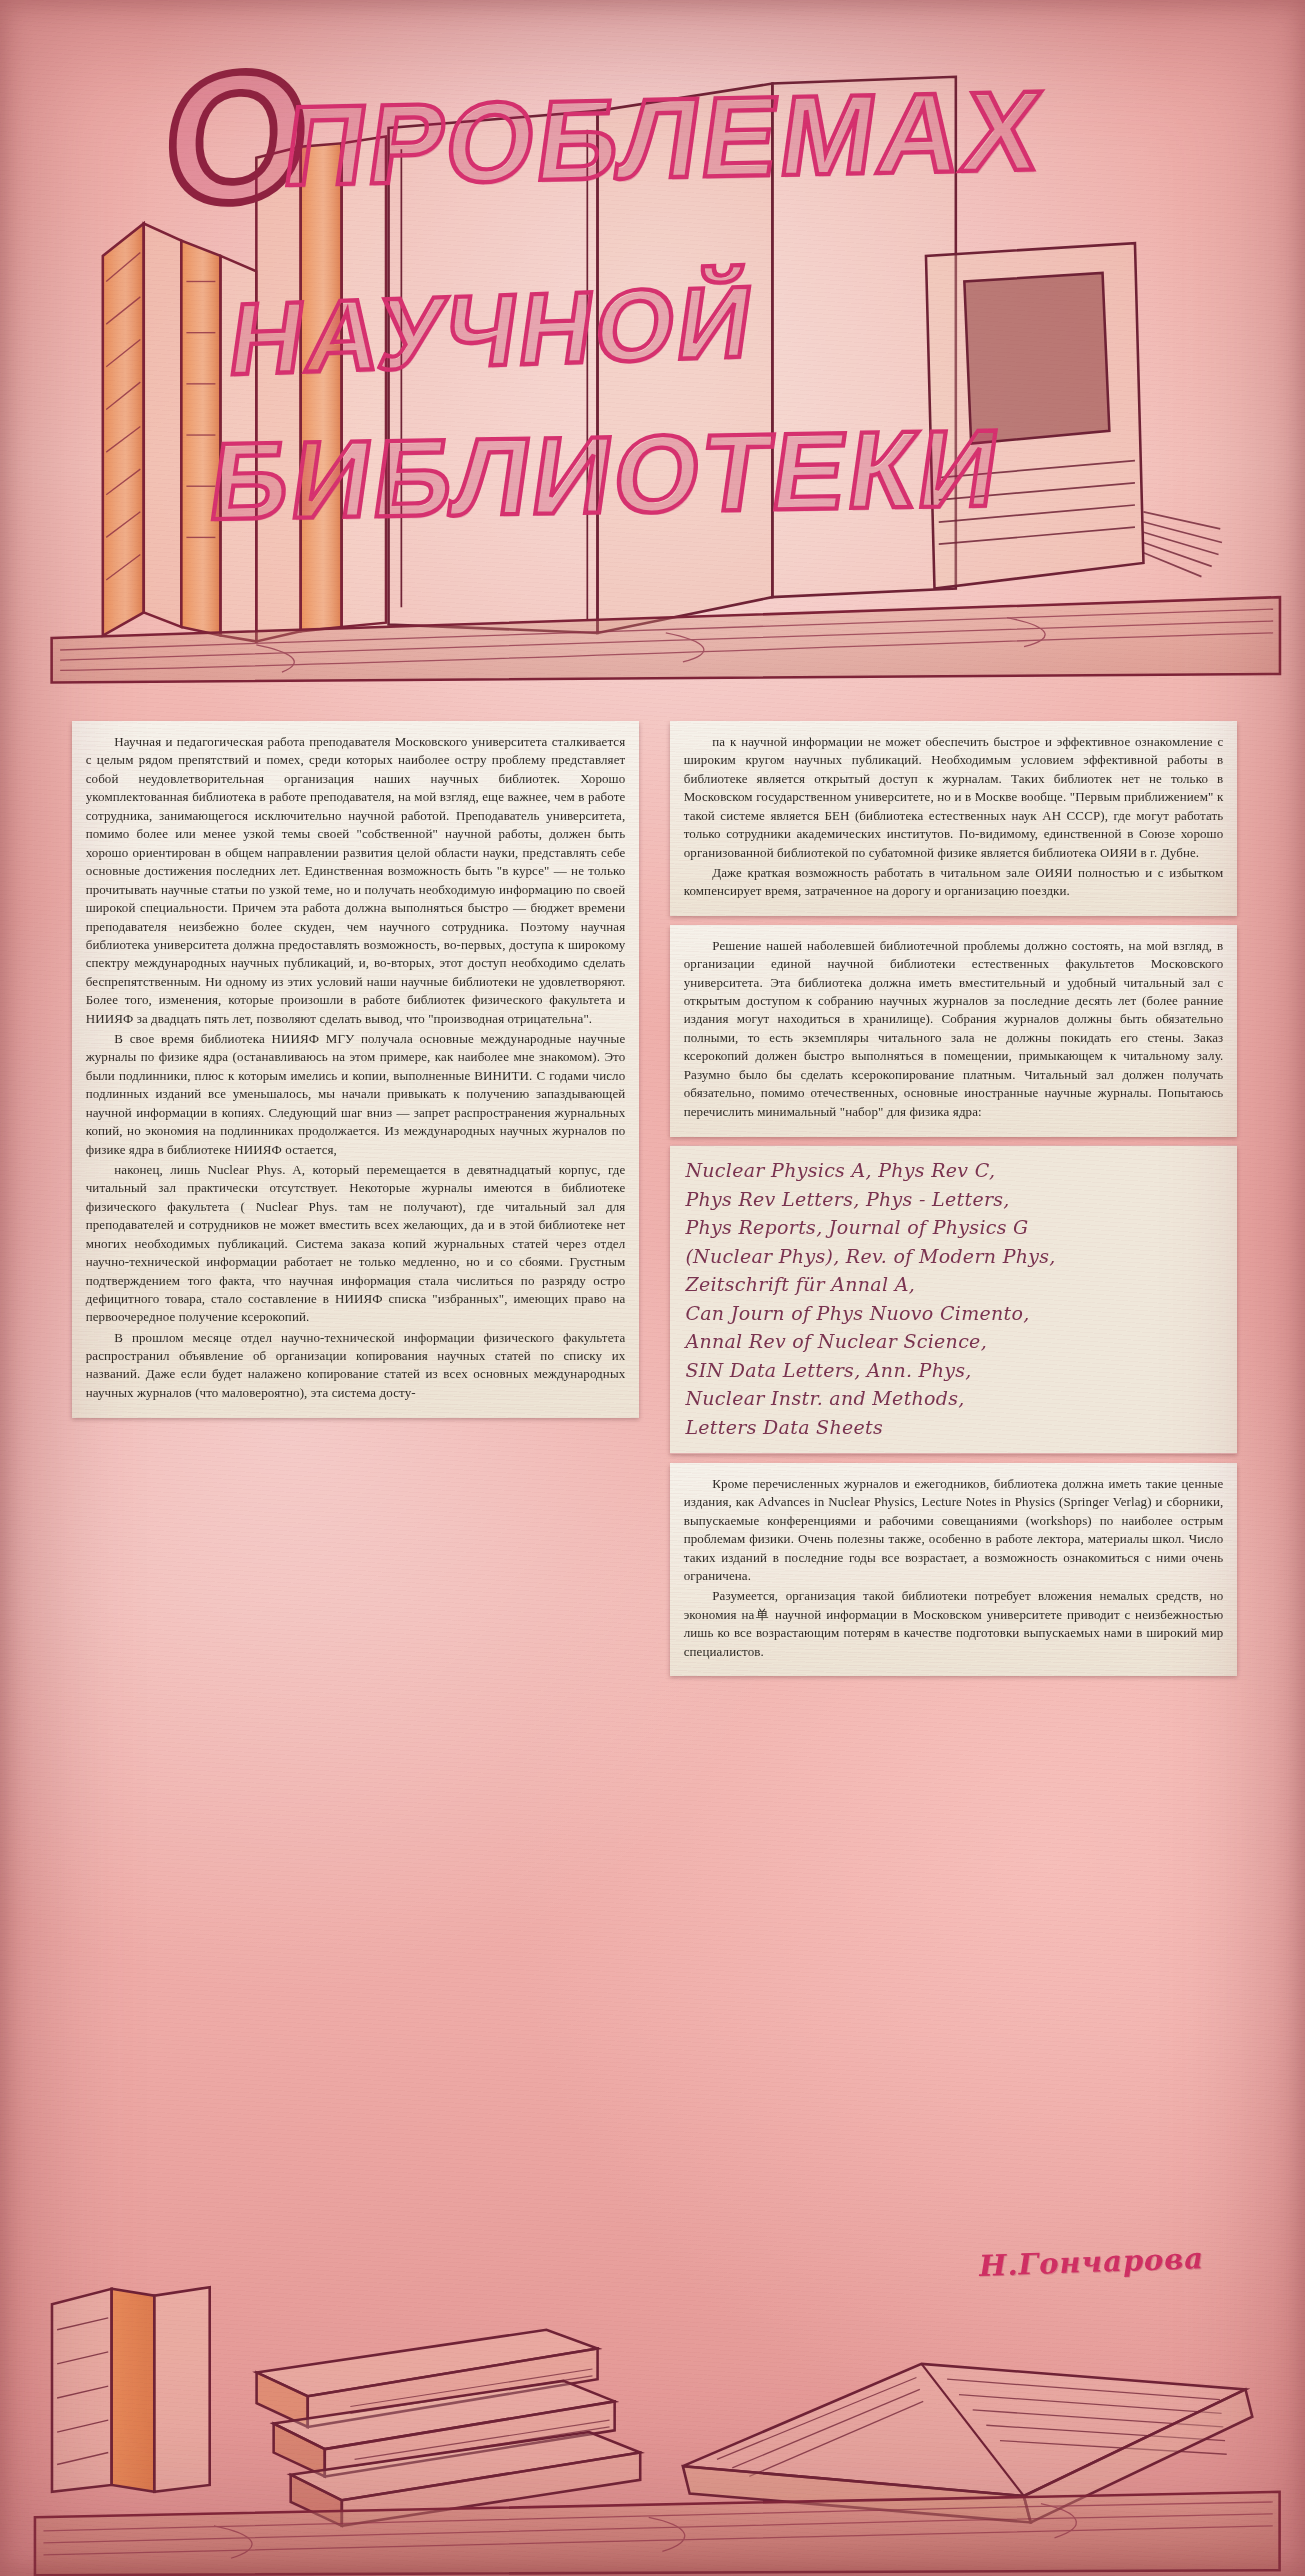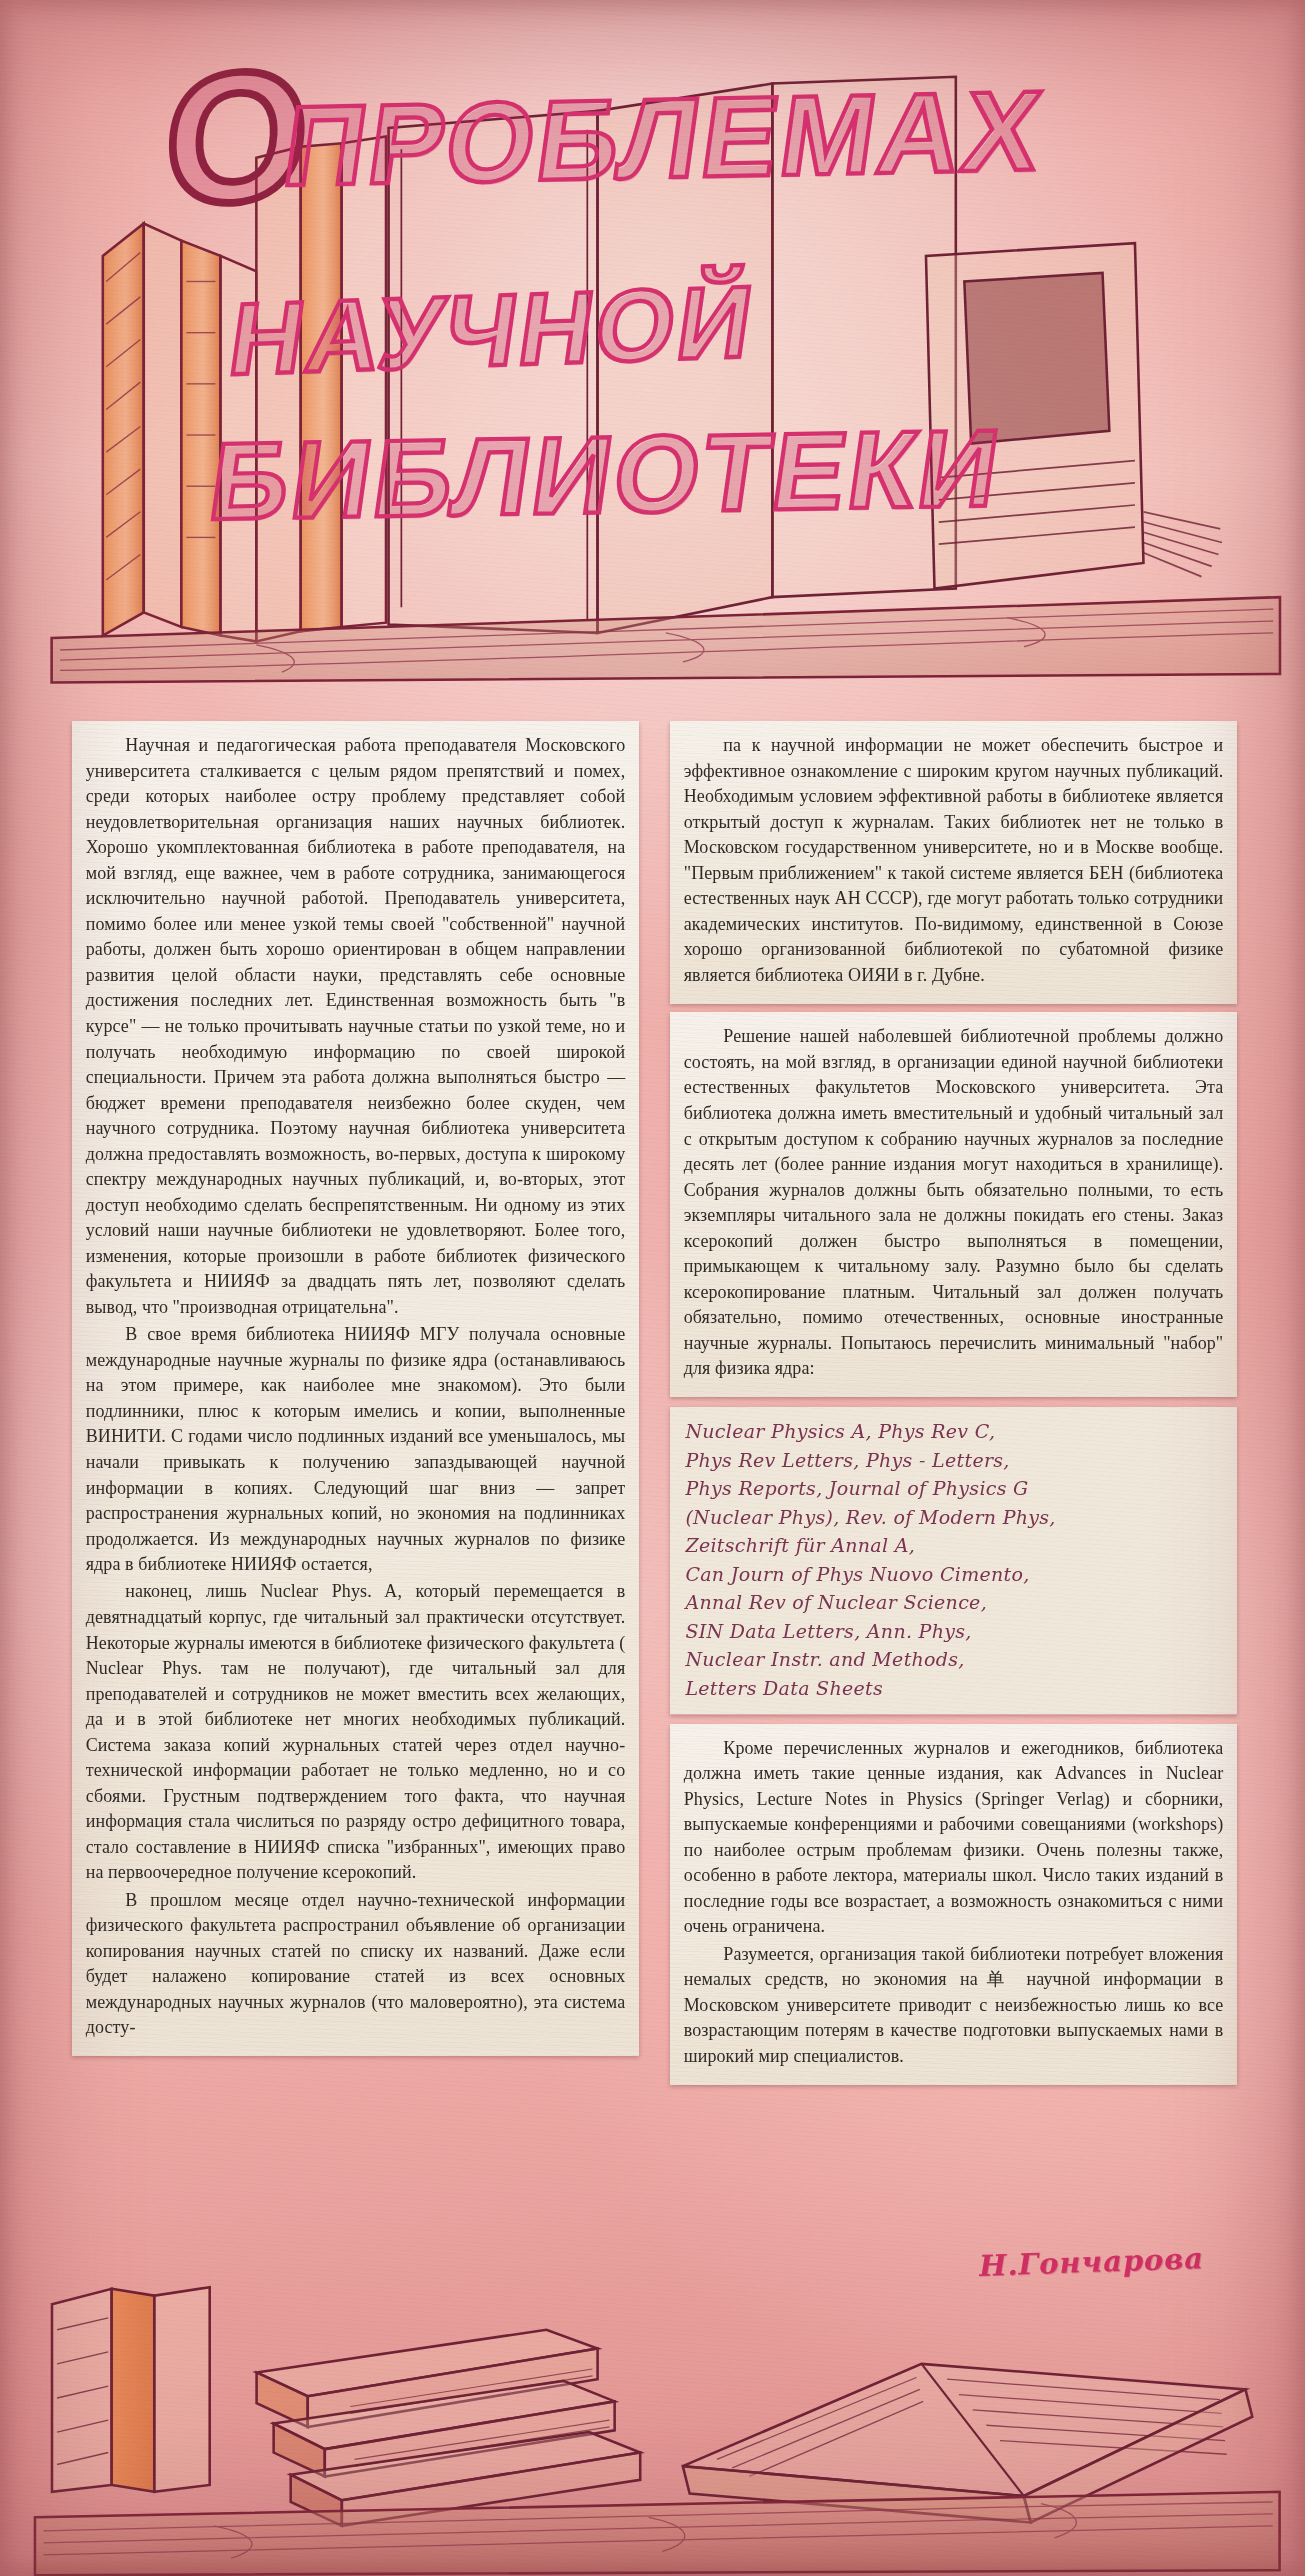--- a/index.html
+++ b/index.html
@@ -101,21 +101,21 @@
       repeating-linear-gradient(0deg, rgba(120,100,80,0.05) 0px, rgba(120,100,80,0.05) 0.9px, rgba(0,0,0,0) 0.9px, rgba(0,0,0,0) 2.6px);
     box-shadow: 0 1.7px 4.3px rgba(90,40,45,0.35);
     padding: 12px 13.7px 13.7px 13.7px;
     margin-bottom: 8.5px;
     color: #2e2a26;
   }
   .clip p {
     margin: 0 0 1.7px 0;
     text-align: justify;
     text-indent: 2.2em;
-    font-size: 18px;
+    font-size: 13px;
     line-height: 1.42;
     letter-spacing: 0.1px;
     font-family: "Liberation Serif", serif;
   }
 
   .handwritten {
     font-family: "DejaVu Serif", serif;
     font-style: italic;
     color: #7a3350;
     font-size: 19px;
@@ -257,20 +257,21 @@
         <p>
           <span>наконец, лишь Nuclear Phys. A, который перемещается в девятнадцатый корпус, где читальный зал практически отсутствует. Некоторые журналы имеются в библиотеке физического факультета ( Nuclear Phys. там не получают), где читальный зал для преподавателей и сотрудников не может вместить всех желающих, да и в этой библиотеке нет многих необходимых публикаций. Система заказа копий журнальных статей через отдел научно-технической информации работает не только медленно, но и со сбоями. Грустным подтверждением того факта, что научная информация стала числиться по разряду остро дефицитного товара, стало составление в НИИЯФ списка "избранных", имеющих право на первоочередное получение ксерокопий.</span>
         </p>
         <p>В прошлом месяце отдел научно-технической информации физического факультета распространил объявление об организации копирования научных статей по списку их названий. Даже если будет налажено копирование статей из всех основных международных научных журналов (что маловероятно), эта система досту-</p>
       </div>
     </div>
 
     <div class="col">
       <div class="clip">
         <p>па к научной информации не может обеспечить быстрое и эффективное ознакомление с широким кругом научных публикаций. Необходимым условием эффективной работы в библиотеке является открытый доступ к журналам. Таких библиотек нет не только в Московском государственном университете, но и в Москве вообще. "Первым приближением" к такой системе является БЕН (библиотека естественных наук АН СССР), где могут работать только сотрудники академических институтов. По-видимому, единственной в Союзе хорошо организованной библиотекой по субатомной физике является библиотека ОИЯИ в г. Дубне.</p>
+        <p>Даже краткая возможность работать в читальном зале ОИЯИ полностью и с избытком компенсирует время, затраченное на дорогу и организацию поездки.</p>
       </div>
 
       <div class="clip">
         <p>Решение нашей наболевшей библиотечной проблемы должно состоять, на мой взгляд, в организации единой научной библиотеки естественных факультетов Московского университета. Эта библиотека должна иметь вместительный и удобный читальный зал с открытым доступом к собранию научных журналов за последние десять лет (более ранние издания могут находиться в хранилище). Собрания журналов должны быть обязательно полными, то есть экземпляры читального зала не должны покидать его стены. Заказ ксерокопий должен быстро выполняться в помещении, примыкающем к читальному залу. Разумно было бы сделать ксерокопирование платным. Читальный зал должен получать обязательно, помимо отечественных, основные иностранные научные журналы. Попытаюсь перечислить минимальный "набор" для физика ядра:</p>
       </div>
 
       <div class="journal-clip handwritten">
         <div>Nuclear Physics A,  Phys Rev C,</div>
         <div>Phys Rev Letters,  Phys - Letters,</div>
         <div>Phys Reports,  Journal of Physics G</div>

